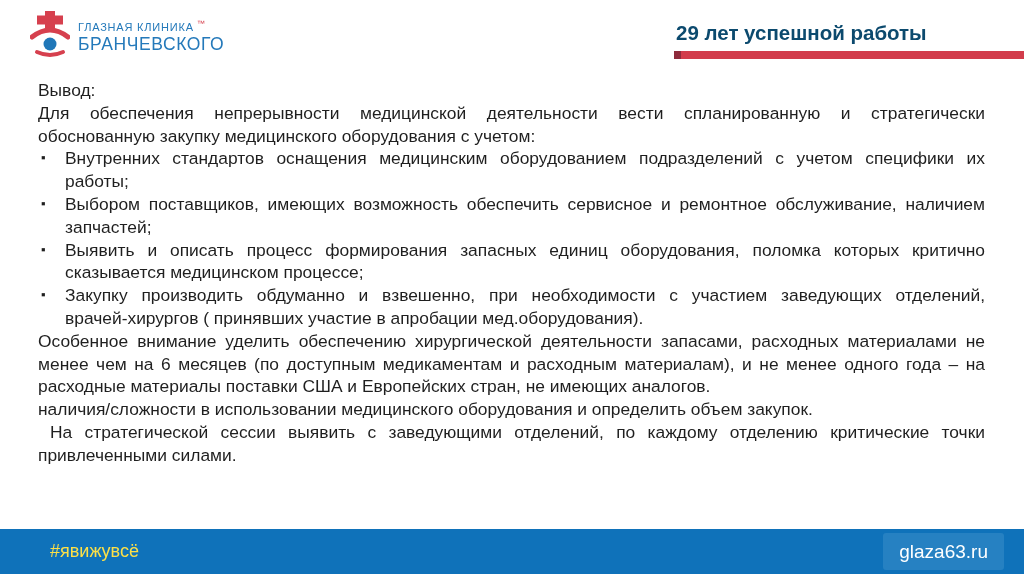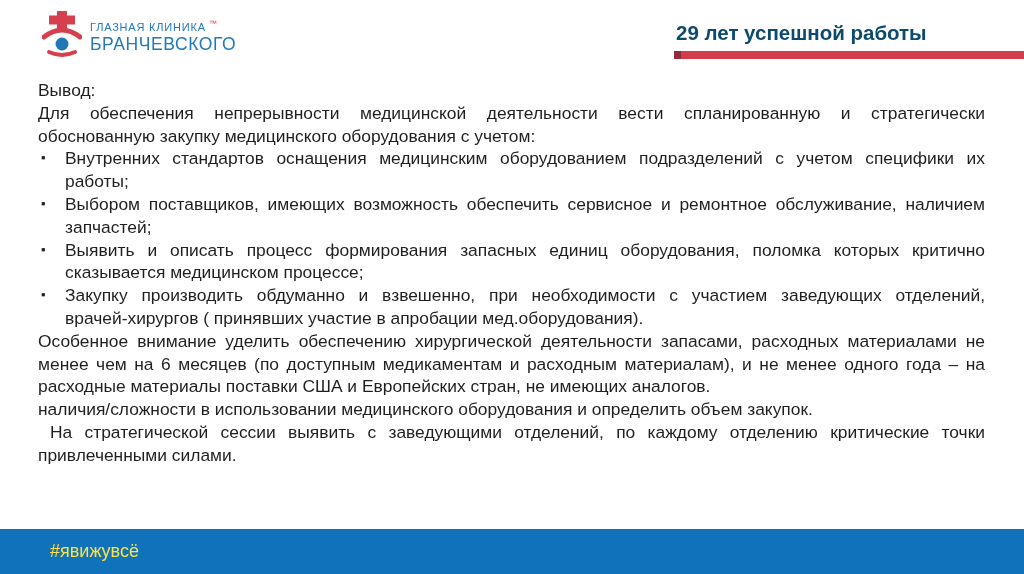--- a/index.html
+++ b/index.html
@@ -7,21 +7,21 @@
     position: relative;
     width: 1024px;
     height: 574px;
     background: #ffffff;
     overflow: hidden;
     font-family: "Liberation Sans", "DejaVu Sans", sans-serif;
     color: #1f1f1f;
   }
 
   
-  .logo { position: absolute; left: 42px; top: 8px; display: flex; gap: 8px; }
+  .logo { position: absolute; left: 30px; top: 8px; display: flex; gap: 8px; }
   .logo svg { margin-top: 3px; }
   .logo-text { padding-top: 13px; color: #2479ba; }
   .logo-line1 { font-size: 11px; letter-spacing: 0.8px; white-space: nowrap; }
   .tm { font-size: 8px; color: #d6404e; position: relative; top: -5px; margin-left: 3px; letter-spacing: 0; }
   .logo-line2 { font-size: 17.5px; letter-spacing: 0.6px; margin-top: 1px; white-space: nowrap; }
 
   .tagline {
     position: absolute; left: 676px; top: 21px;
     font-size: 20.5px; font-weight: bold; color: #0c4a6e; white-space: nowrap;
   }
@@ -91,15 +91,16 @@
       <div class="line just"><span>Особенное внимание уделить обеспечению хирургической деятельности </span><span class="b">запасами</span><span>, расходных материалами не</span></div>
       <div class="line just"><span>менее чем </span><span class="b">на 6 месяцев</span><span> (по доступным медикаментам и расходным материалам), </span><span class="b">и не менее одного года</span><span> – на</span></div>
       <div class="line"><span>расходные материалы поставки США и Европейских стран, не имеющих аналогов.</span></div>
       <div class="line"><span>наличия/сложности в использовании медицинского оборудования и определить объем закупок.</span></div>
       <div class="line just" style="padding-left: 12px;"><span>На стратегической сессии выявить с заведующими отделений, по каждому отделению критические точки</span></div>
       <div class="line"><span>привлеченными силами.</span></div>
     </div>
 
   <div class="footer">
     <div class="hashtag">#явижувсё</div>
+    <div class="site-box"><span>glaza63.ru</span></div>
   </div>
 
 </div>
 
 </body></html>

